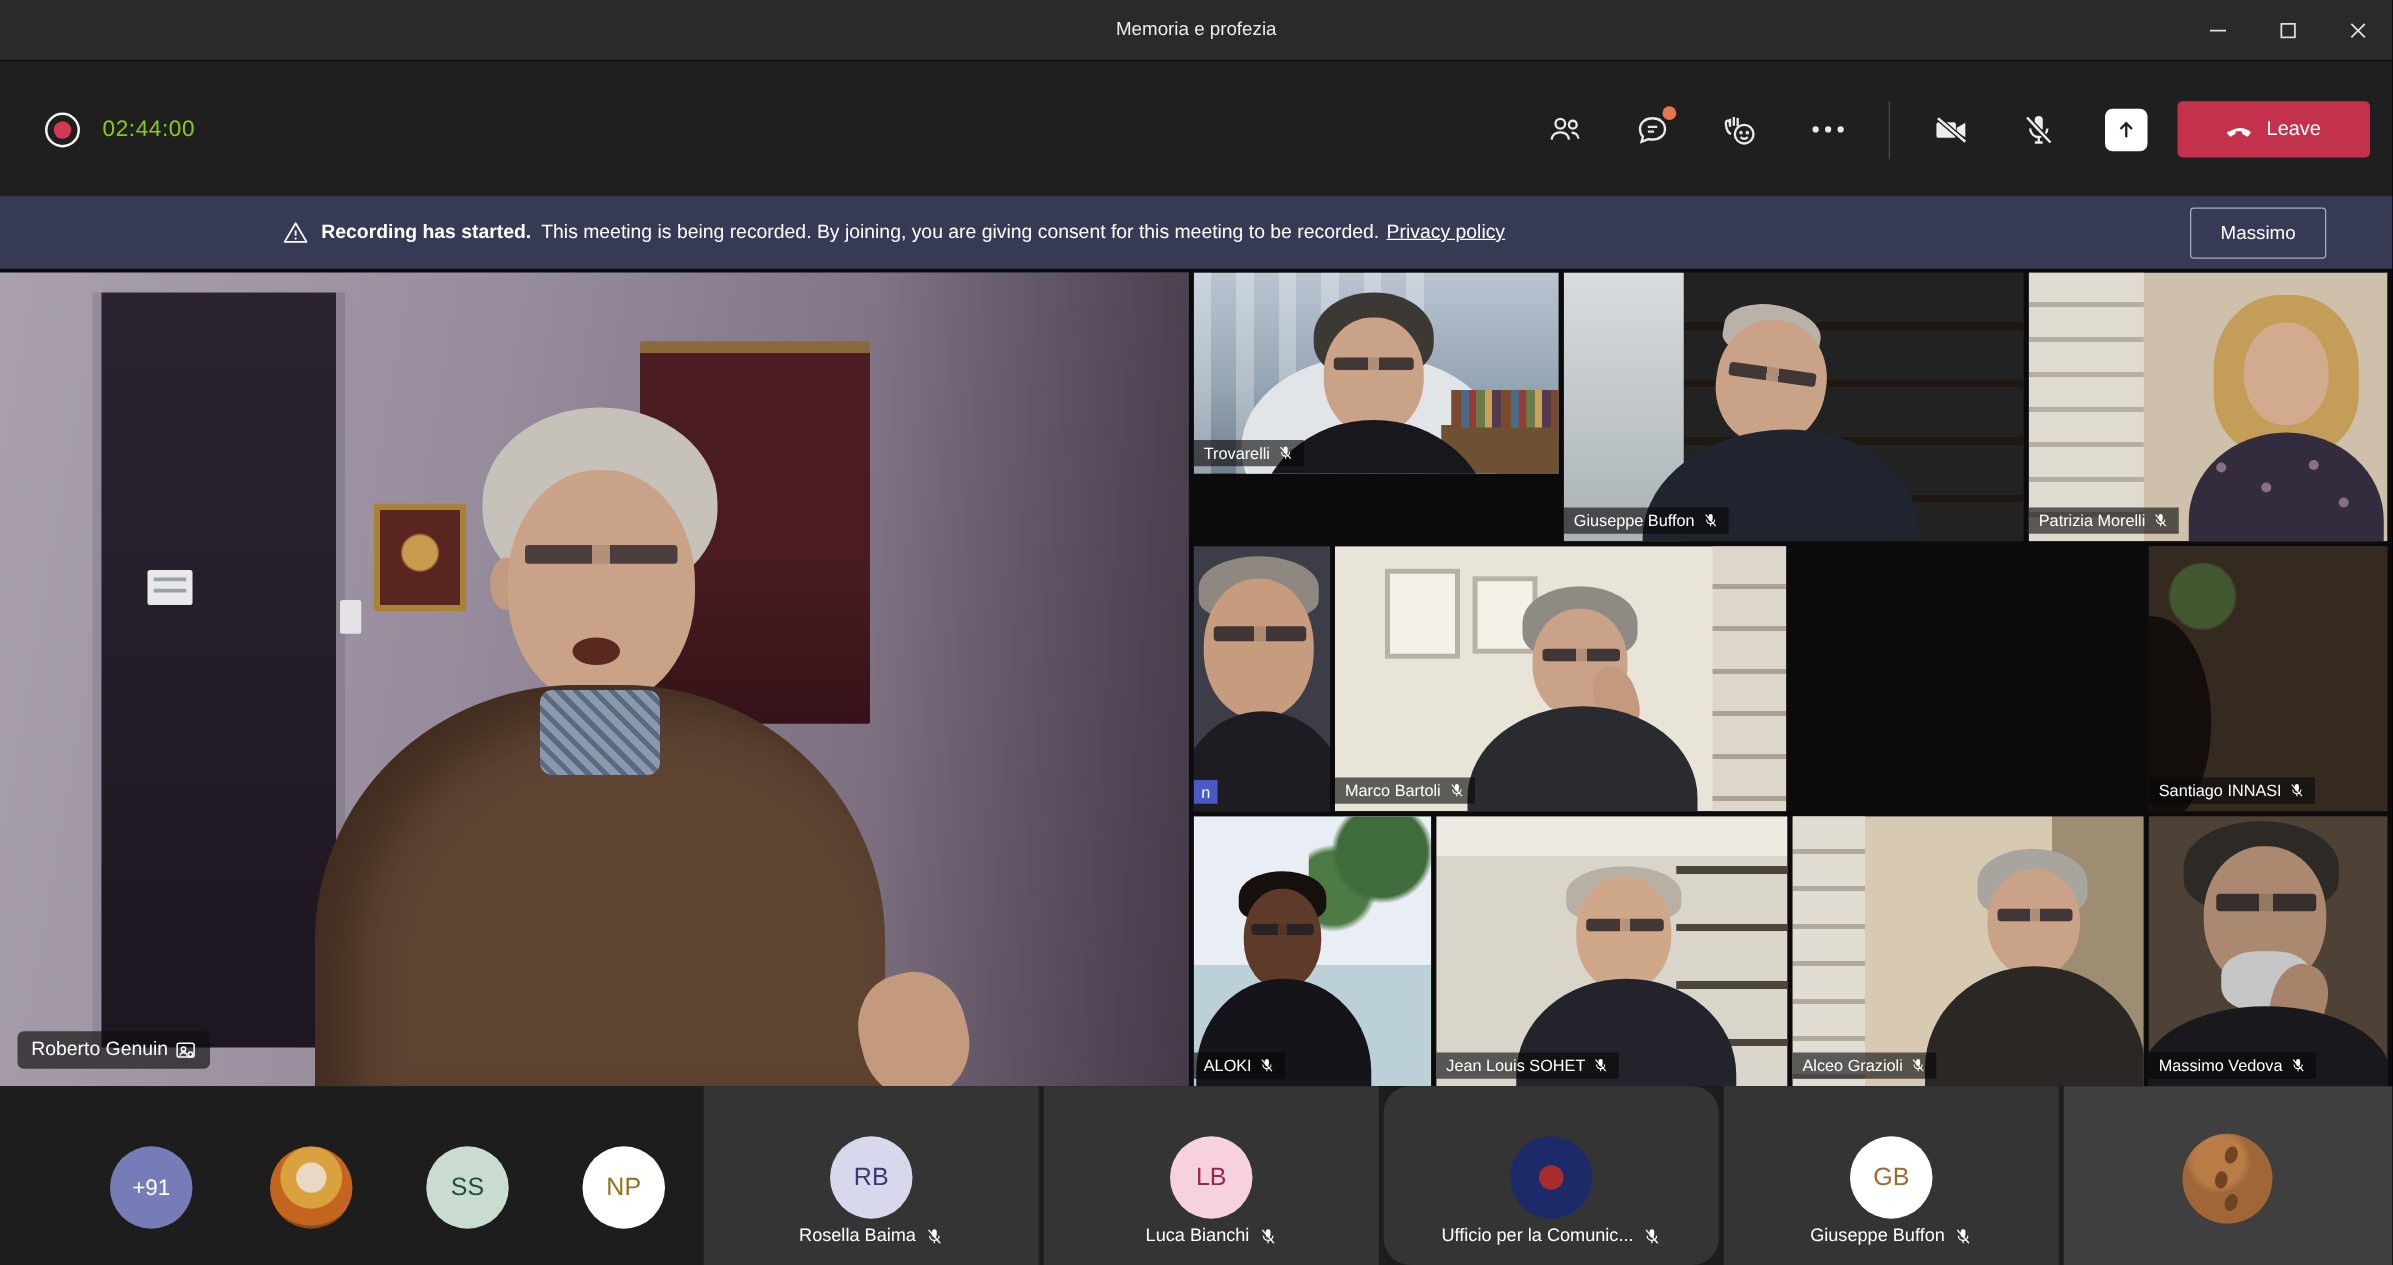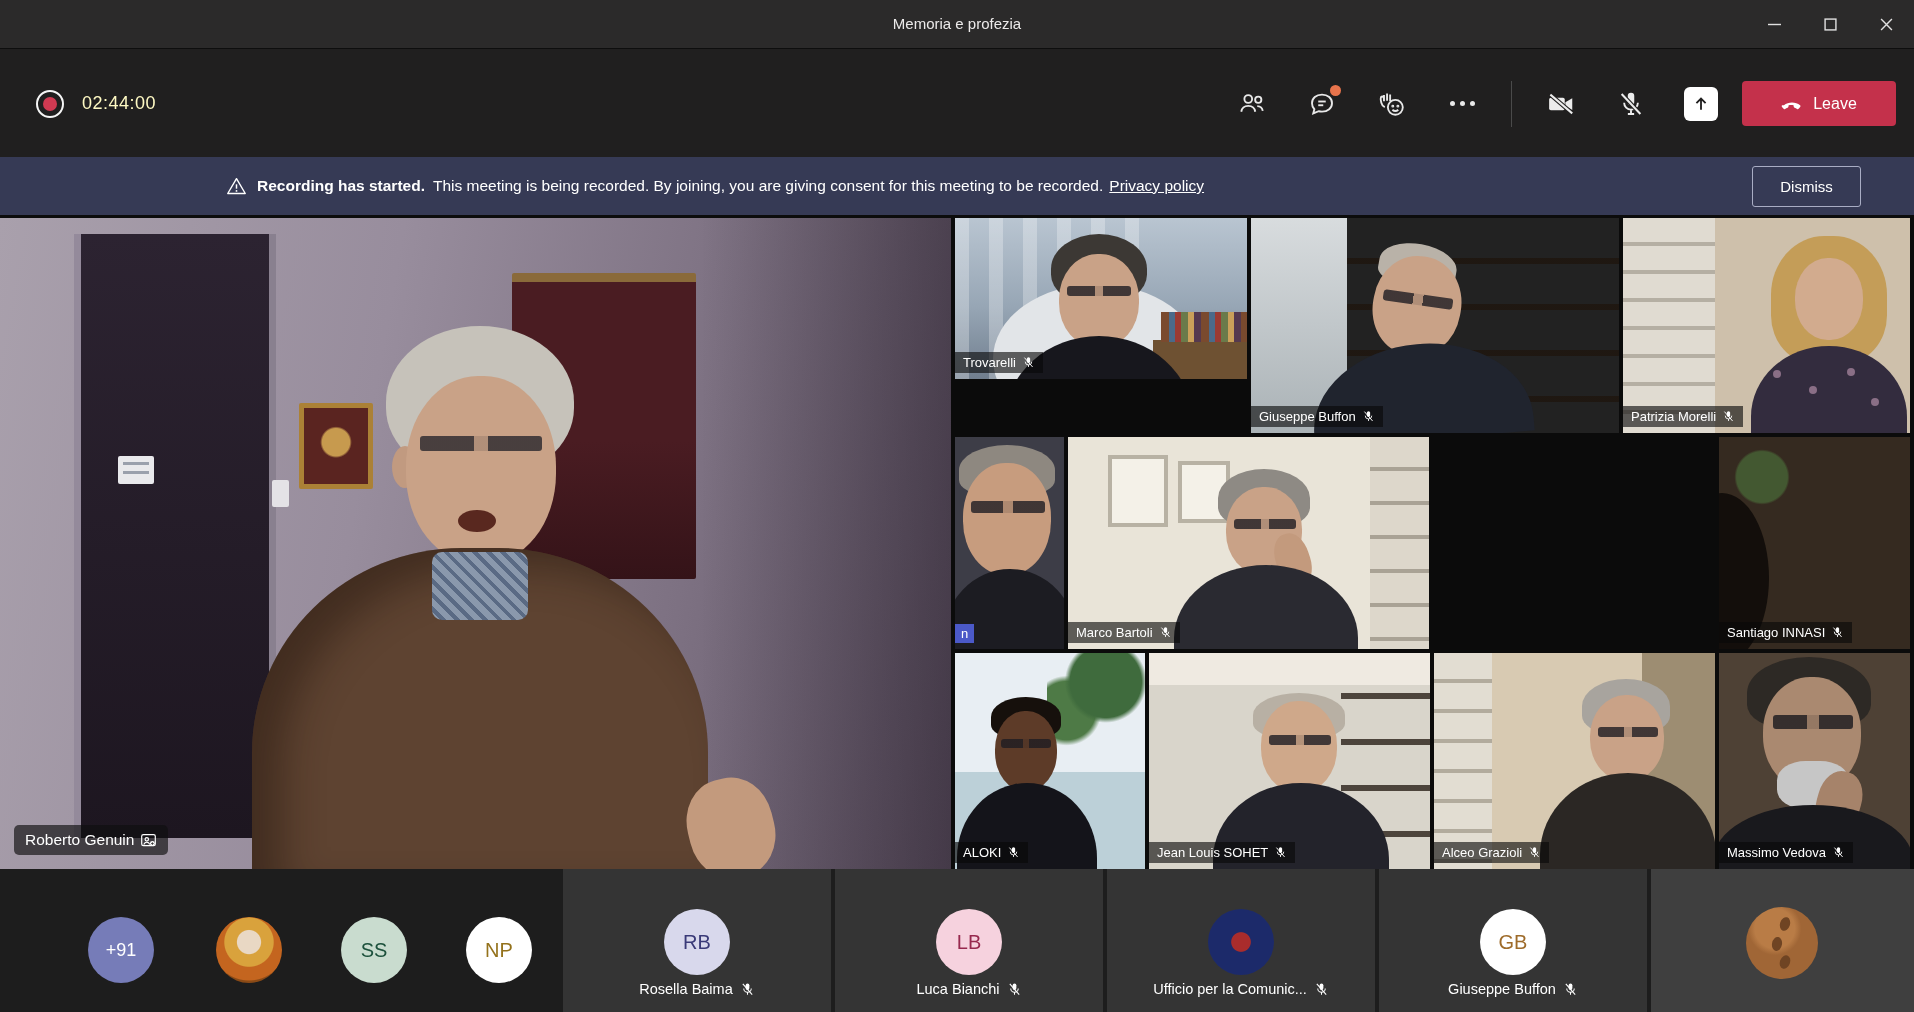--- a/index.html
+++ b/index.html
@@ -10,21 +10,21 @@
   .titlebar{position:absolute;left:0;top:0;width:1914px;height:48px;background:#2b2a2a;}
   .titlebar .title{position:absolute;left:0;right:0;top:0;height:48px;line-height:48px;text-align:center;color:#eceaea;font-size:15px;}
   .win-controls{position:absolute;right:0;top:0;height:48px;display:flex;}
   .win-btn{width:56px;height:48px;display:flex;align-items:center;justify-content:center;}
 
   
   .toolbar{position:absolute;left:0;top:48px;width:1914px;height:109px;background:#201f1f;border-top:1px solid #0e0e0e;}
   .rec-wrap{position:absolute;left:36px;top:0;height:109px;display:flex;align-items:center;gap:18px;}
   .rec-dot{width:24px;height:24px;border:2.5px solid #f5f5f5;border-radius:50%;display:flex;align-items:center;justify-content:center;}
   .rec-dot i{display:block;width:14px;height:14px;background:#d13a52;border-radius:50%;}
-  .rec-time{color:#fef9c3;font-size:18px;letter-spacing:.5px;}
+  .rec-time{color:#84cc16;font-size:18px;letter-spacing:.5px;}
   .tb-right{position:absolute;right:0;top:0;height:109px;display:flex;align-items:center;}
   .tb-btn{width:70px;height:70px;display:flex;align-items:center;justify-content:center;position:relative;}
   .tb-note{position:absolute;top:16px;right:16px;width:11px;height:11px;border-radius:50%;background:#e8744c;}
   .tb-divider{width:1px;height:46px;background:#4a4a4a;margin:0 14px;}
   .share-box{width:34px;height:34px;background:#fff;border-radius:6px;display:flex;align-items:center;justify-content:center;}
   .leave-btn{width:154px;height:45px;background:#c4314b;border-radius:4px;display:flex;align-items:center;justify-content:center;gap:10px;color:#fff;font-size:16px;margin:0 18px 0 6px;}
   .dots3{display:flex;gap:5px;}
   .dots3 i{width:5px;height:5px;border-radius:50%;background:#e8e8e8;display:block;}
 
   
@@ -220,21 +220,21 @@
     <span class="w-icon">
       <svg width="21" height="21" viewBox="0 0 24 24">
           <path d="M12 3L22 20H2z" fill="none" stroke="#fff" stroke-width="1.6" stroke-linejoin="round"></path>
           <line x1="12" y1="9.5" x2="12" y2="14.5" stroke="#fff" stroke-width="1.7"></line>
           <circle cx="12" cy="17" r="1.05" fill="#fff"></circle>
         </svg>
     </span>
     <b>Recording has started.</b>
     <span>This meeting is being recorded. By joining, you are giving consent for this meeting to be recorded.</span>
     <a class="privacy" href="#">Privacy policy</a>
-    <div class="dismiss-btn">Dismiss</div>
+    <div class="dismiss-btn">Massimo</div>
   </div>
 
   <div class="stage">
 
     <div class="tile main-video" style="left:0;top:0;width:951px;height:651px;">
       <div class="scene">
         <div class="shape mv-door"></div>
         <div class="shape mv-paper">
             <i></i>
             <i></i>
@@ -482,21 +482,21 @@
       <div class="pb-name">
         <span>Luca Bianchi</span>
         <svg width="15" height="15" viewBox="0 0 16 16">
             <rect x="6" y="1.5" width="4" height="7" rx="2" fill="#fff"></rect>
             <path d="M4 7a4 4 0 0 0 8 0M8 11v2.5" stroke="#fff" stroke-width="1.1" fill="none"></path>
             <line x1="3" y1="2" x2="13" y2="13.5" stroke="#fff" stroke-width="1.2"></line>
           </svg>
       </div>
     </div>
 
-    <div class="pb-tile" style="left:1107px;width:268px;">
+    <div class="pb-tile" style="left:1107px;width:268px;border-radius:21px;">
       <div class="avatar av-crest" style="left:101px;top:40px;"></div>
       <div class="pb-name">
         <span>Ufficio per la Comunic...</span>
         <svg width="15" height="15" viewBox="0 0 16 16">
             <rect x="6" y="1.5" width="4" height="7" rx="2" fill="#fff"></rect>
             <path d="M4 7a4 4 0 0 0 8 0M8 11v2.5" stroke="#fff" stroke-width="1.1" fill="none"></path>
             <line x1="3" y1="2" x2="13" y2="13.5" stroke="#fff" stroke-width="1.2"></line>
           </svg>
       </div>
     </div>

